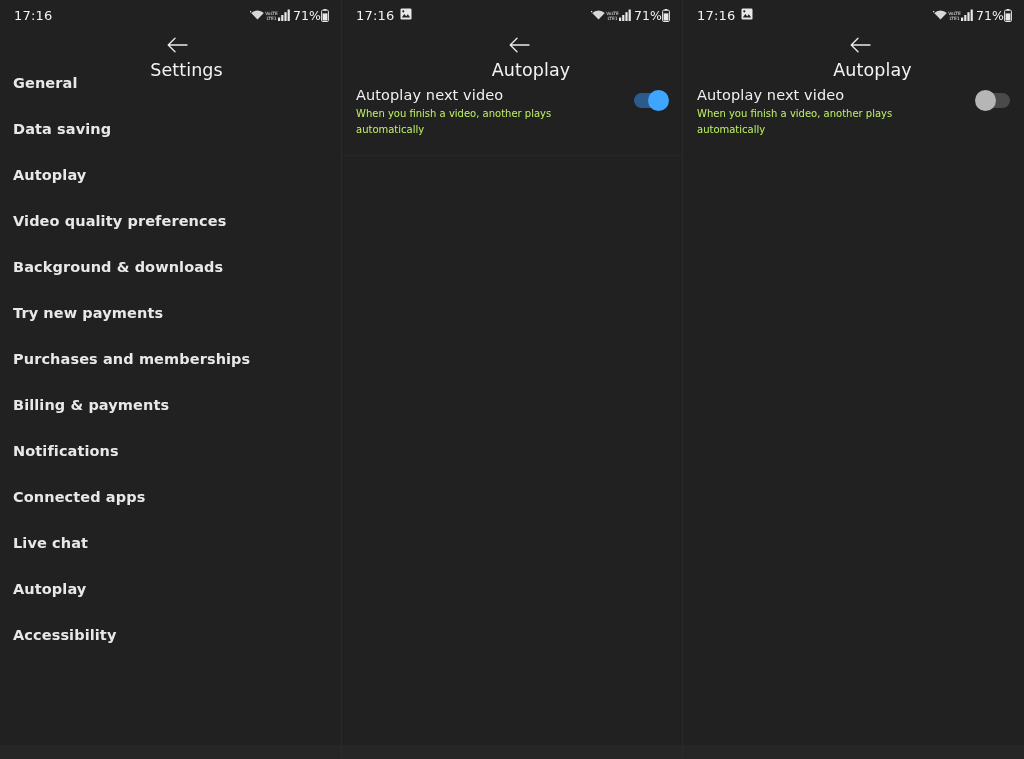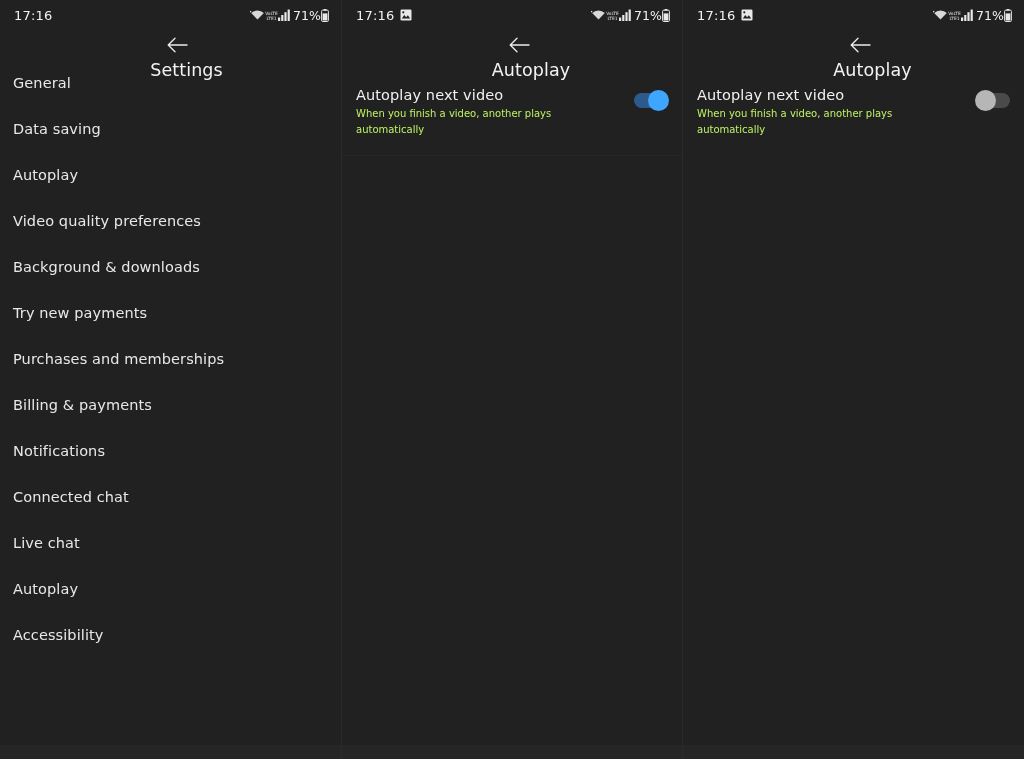--- a/index.html
+++ b/index.html
@@ -28,21 +28,21 @@
 
   
   .statusbar {
     position:relative;
     height:30px;
     display:flex;
     align-items:center;
     justify-content:space-between;
     padding:0 12px 0 14px;
   }
-  .sb-left { display:flex; align-items:center; gap:6px; }
+  .sb-left { display:flex; gap:6px; }
   .sb-time {
     color:#f2f2f2;
     font-size:13px;
     letter-spacing:.2px;
     font-family:"DejaVu Sans", sans-serif;
   }
   .sb-right { display:flex; align-items:center; }
   .sb-batt-text {
     color:#f2f2f2;
     font-size:12.5px;
@@ -79,20 +79,21 @@
   .settings-list {
     position:relative;
     padding-top:2px;
   }
   .list-item {
     height:46px;
     display:flex;
     align-items:center;
     padding-left:13px;
     cursor:pointer;
+    font-weight:bold;
   }
   .list-item-label {
     color:#e8e8e8;
     font-size:14.5px;
     letter-spacing:.1px;
     white-space:nowrap;
   }
   .list-item.first { height:30px; align-items:flex-start; }
   .list-item.first .list-item-label { line-height:14px; }
 
@@ -231,21 +232,21 @@
       <div class="list-item">
         <span class="list-item-label">Purchases and memberships</span>
       </div>
       <div class="list-item">
         <span class="list-item-label">Billing &amp; payments</span>
       </div>
       <div class="list-item">
         <span class="list-item-label">Notifications</span>
       </div>
       <div class="list-item">
-        <span class="list-item-label">Connected chat</span>
+        <span class="list-item-label">Connected apps</span>
       </div>
       <div class="list-item">
         <span class="list-item-label">Live chat</span>
       </div>
       <div class="list-item">
         <span class="list-item-label">Autoplay</span>
       </div>
       <div class="list-item">
         <span class="list-item-label">Accessibility</span>
       </div>

